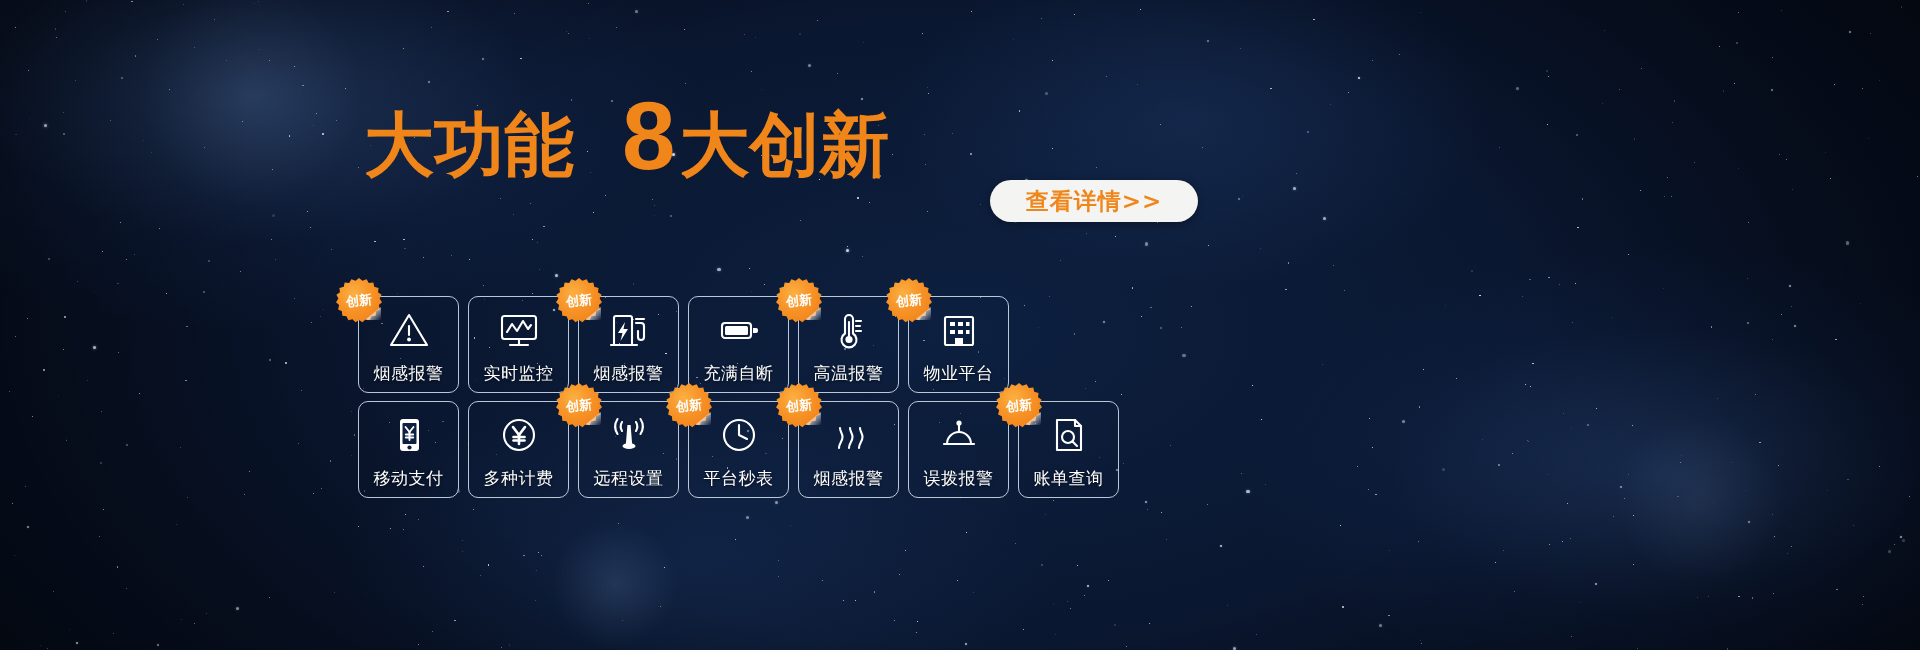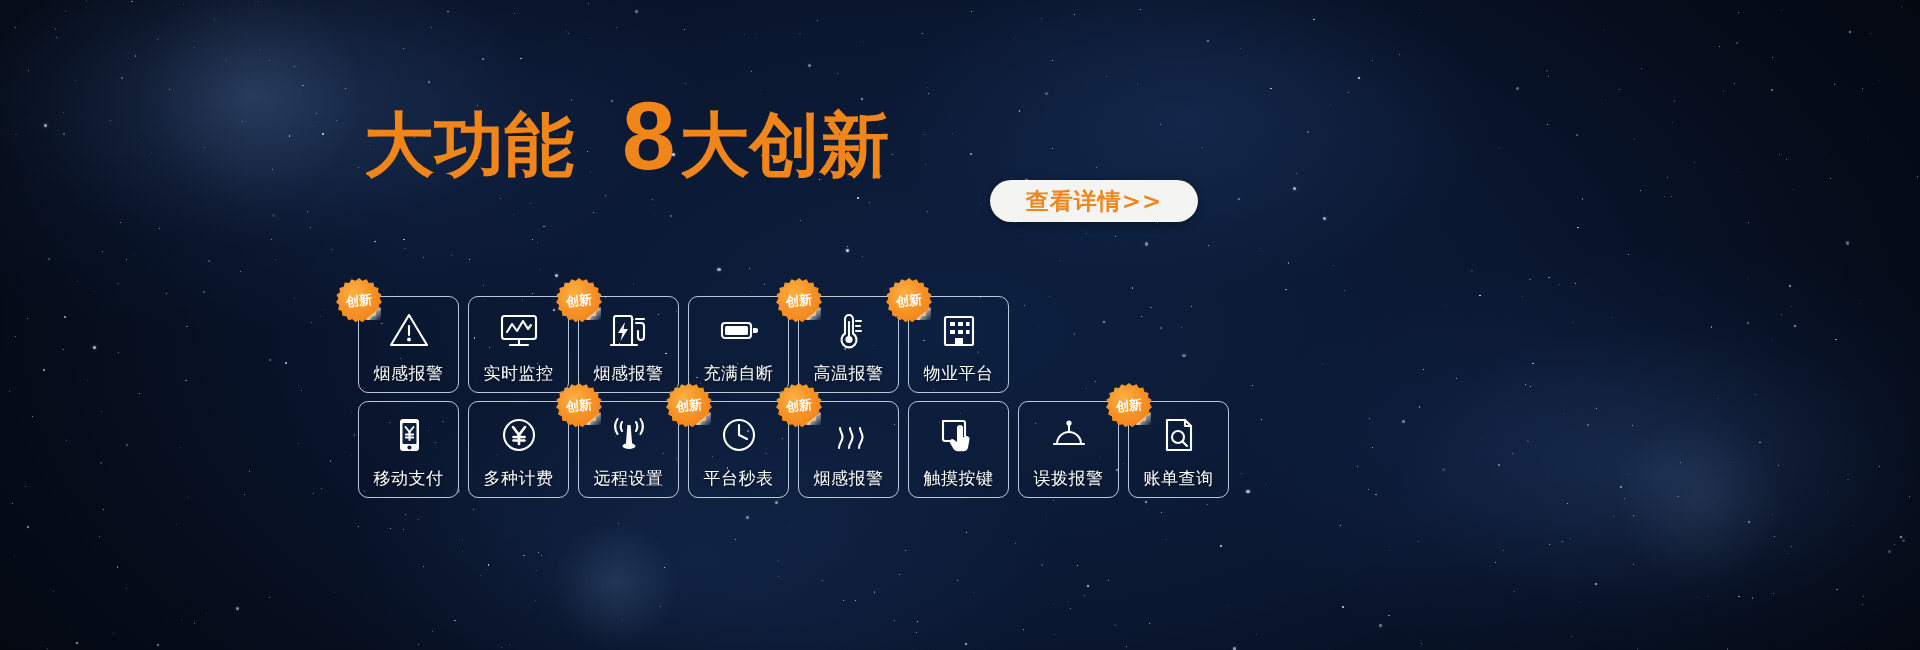--- a/index.html
+++ b/index.html
@@ -950,30 +950,20 @@
                   <path d="M21 34 c0 -5 3.5 -6.5 3.5 -11 c0 -4 -2.5 -5.5 -2.5 -9"></path>
                   <path d="M31 34 c0 -5 3.5 -6.5 3.5 -11 c0 -4 -2.5 -5.5 -2.5 -9"></path>
                 </g>
               </svg>
             </div>
             <div class="caption">烟感报警</div>
           </div>
           <div class="cell">
             <div class="glyph">
               <svg width="42" height="42" viewBox="0 0 42 42">
-                <path fill="none" stroke="currentColor" stroke-width="2.1" stroke-linecap="round" stroke-linejoin="round" d="M5 7 h20 a2 2 0 0 1 2 2 v13"></path>
-                <path fill="none" stroke="currentColor" stroke-width="2.1" stroke-linecap="round" stroke-linejoin="round" d="M5 7 v18 a2 2 0 0 0 2 2 h8"></path>
-                <path fill="currentColor" d="M19 14 a3 3 0 0 1 6 0 v9.5 l2.2 -1.2 a3 3 0 0 1 4.3 3 l-1.4 8 a5 5 0 0 1 -4.9 4 h-5.4 a5 5 0 0 1 -4.2 -2.4 l-3.6 -6 a2.6 2.6 0 0 1 3.6 -3.5 l3.4 2.6 Z"></path>
-              </svg>
-            </div>
-            <div class="caption">触摸按键</div>
-          </div>
-          <div class="cell">
-            <div class="glyph">
-              <svg width="42" height="42" viewBox="0 0 42 42">
                 <path fill="none" stroke="currentColor" stroke-width="2.1" stroke-linecap="round" stroke-linejoin="round" d="M9 30 a12 12 0 0 1 24 0 Z"></path>
                 <line fill="none" stroke="currentColor" stroke-width="2.1" stroke-linecap="round" stroke-linejoin="round" x1="6" y1="30" x2="36" y2="30"></line>
                 <line fill="none" stroke="currentColor" stroke-width="2.1" stroke-linecap="round" stroke-linejoin="round" x1="21" y1="18" x2="21" y2="11"></line>
                 <circle fill="currentColor" cx="21" cy="9" r="2.6"></circle>
               </svg>
             </div>
             <div class="caption">误拨报警</div>
           </div>
           <div class="cell">
             <div class="badge">

